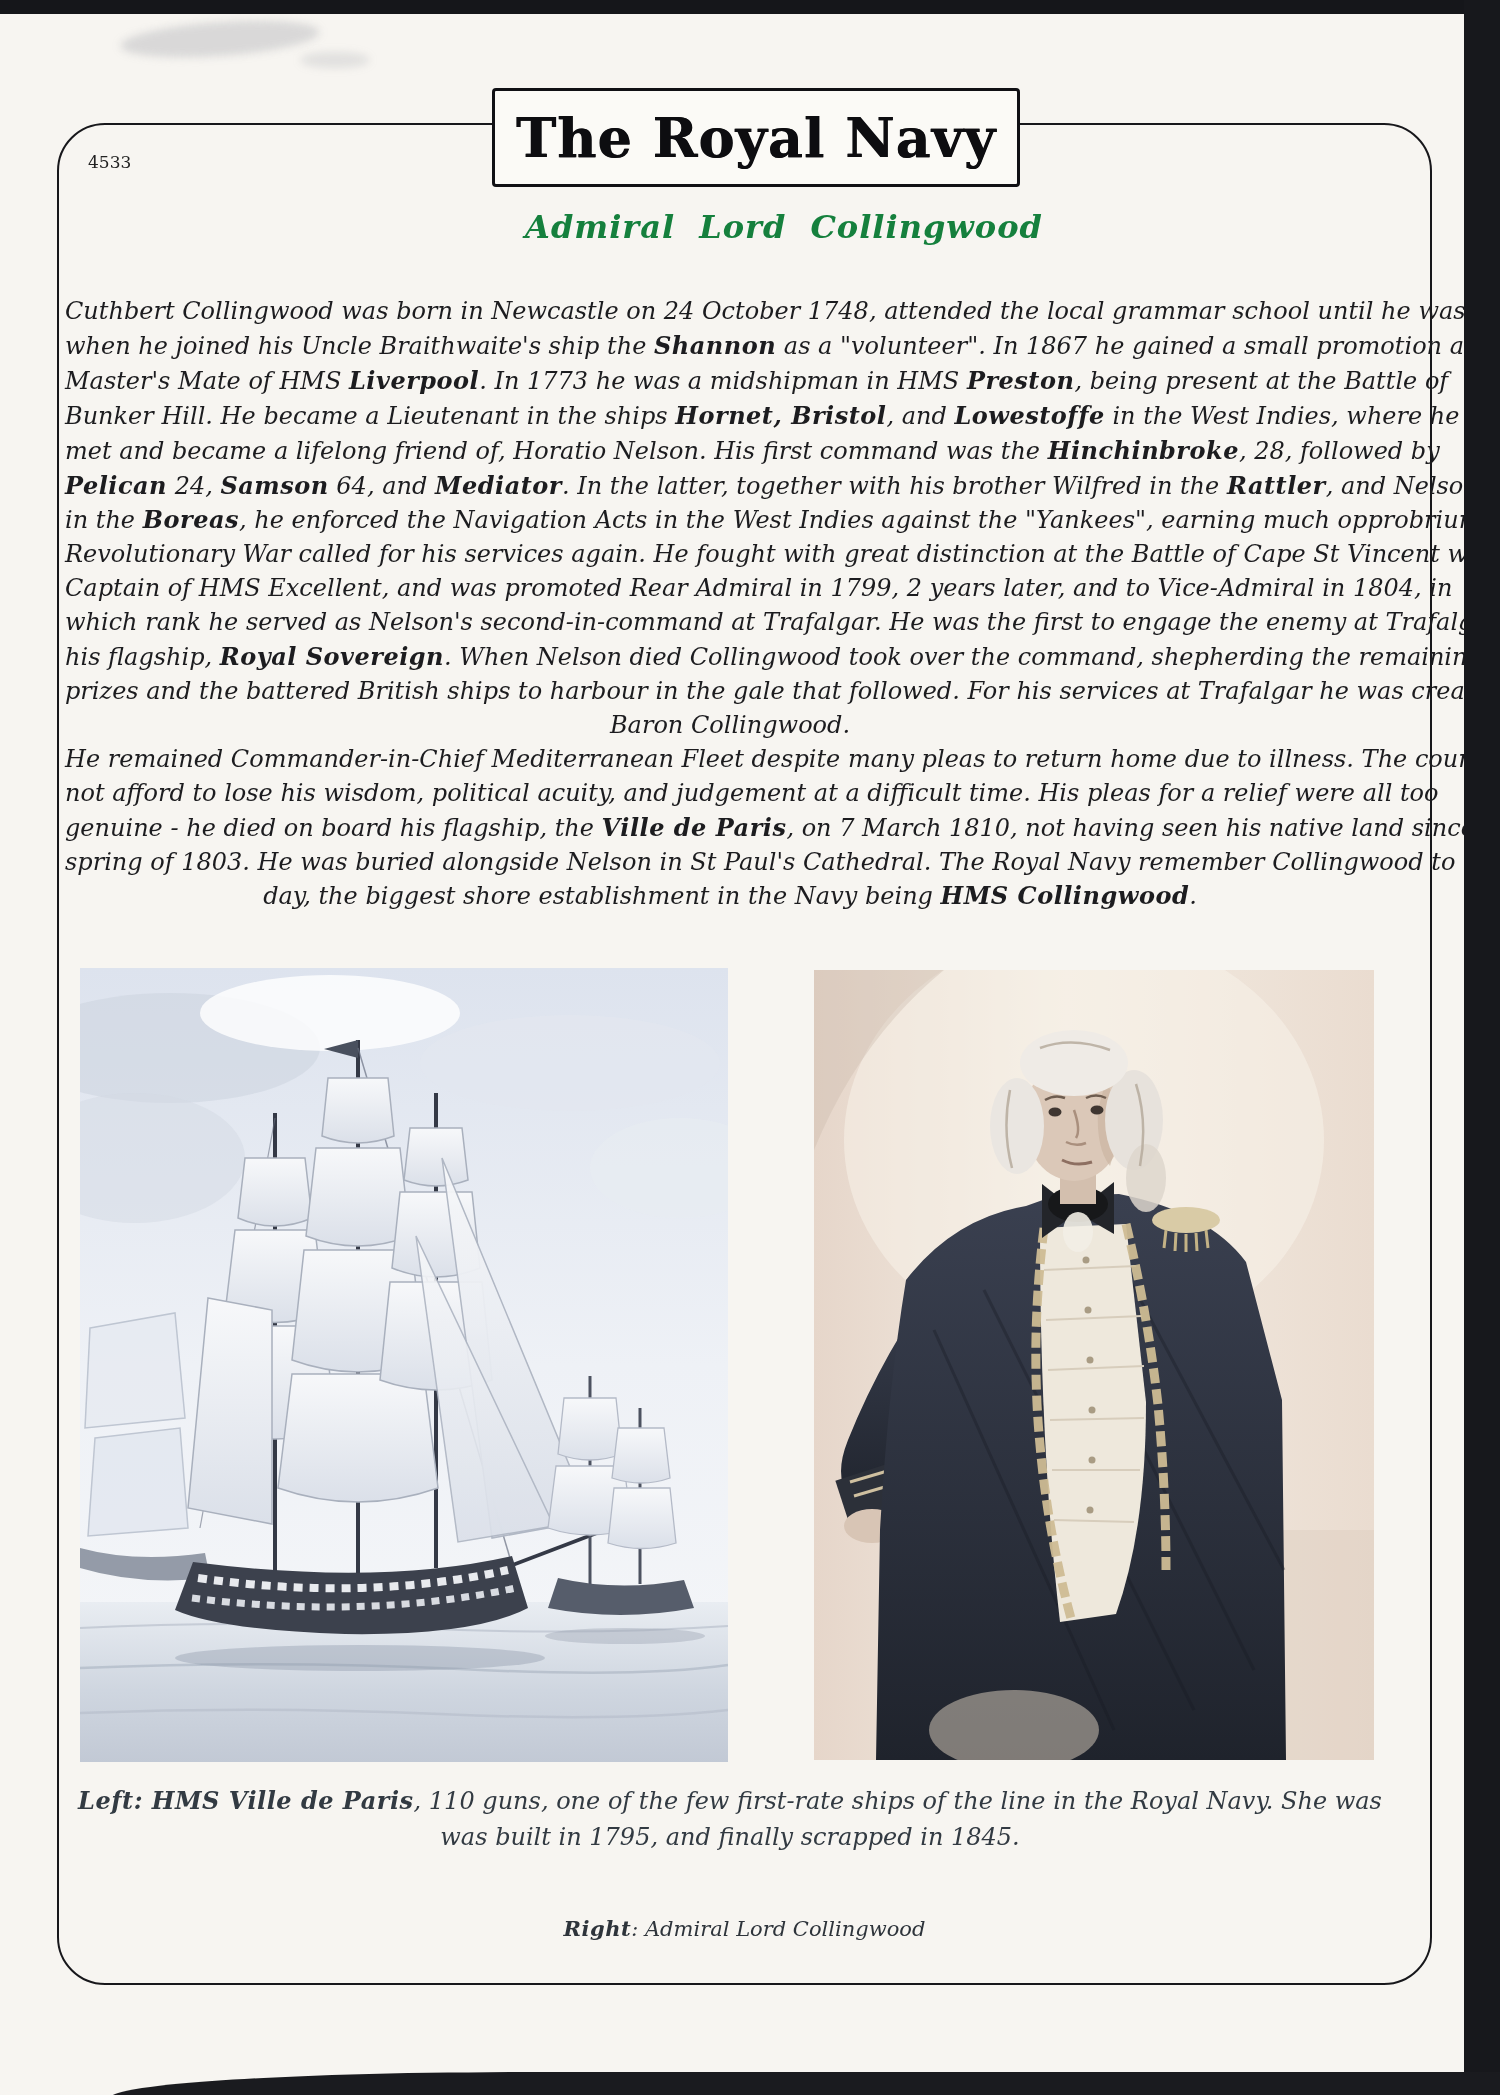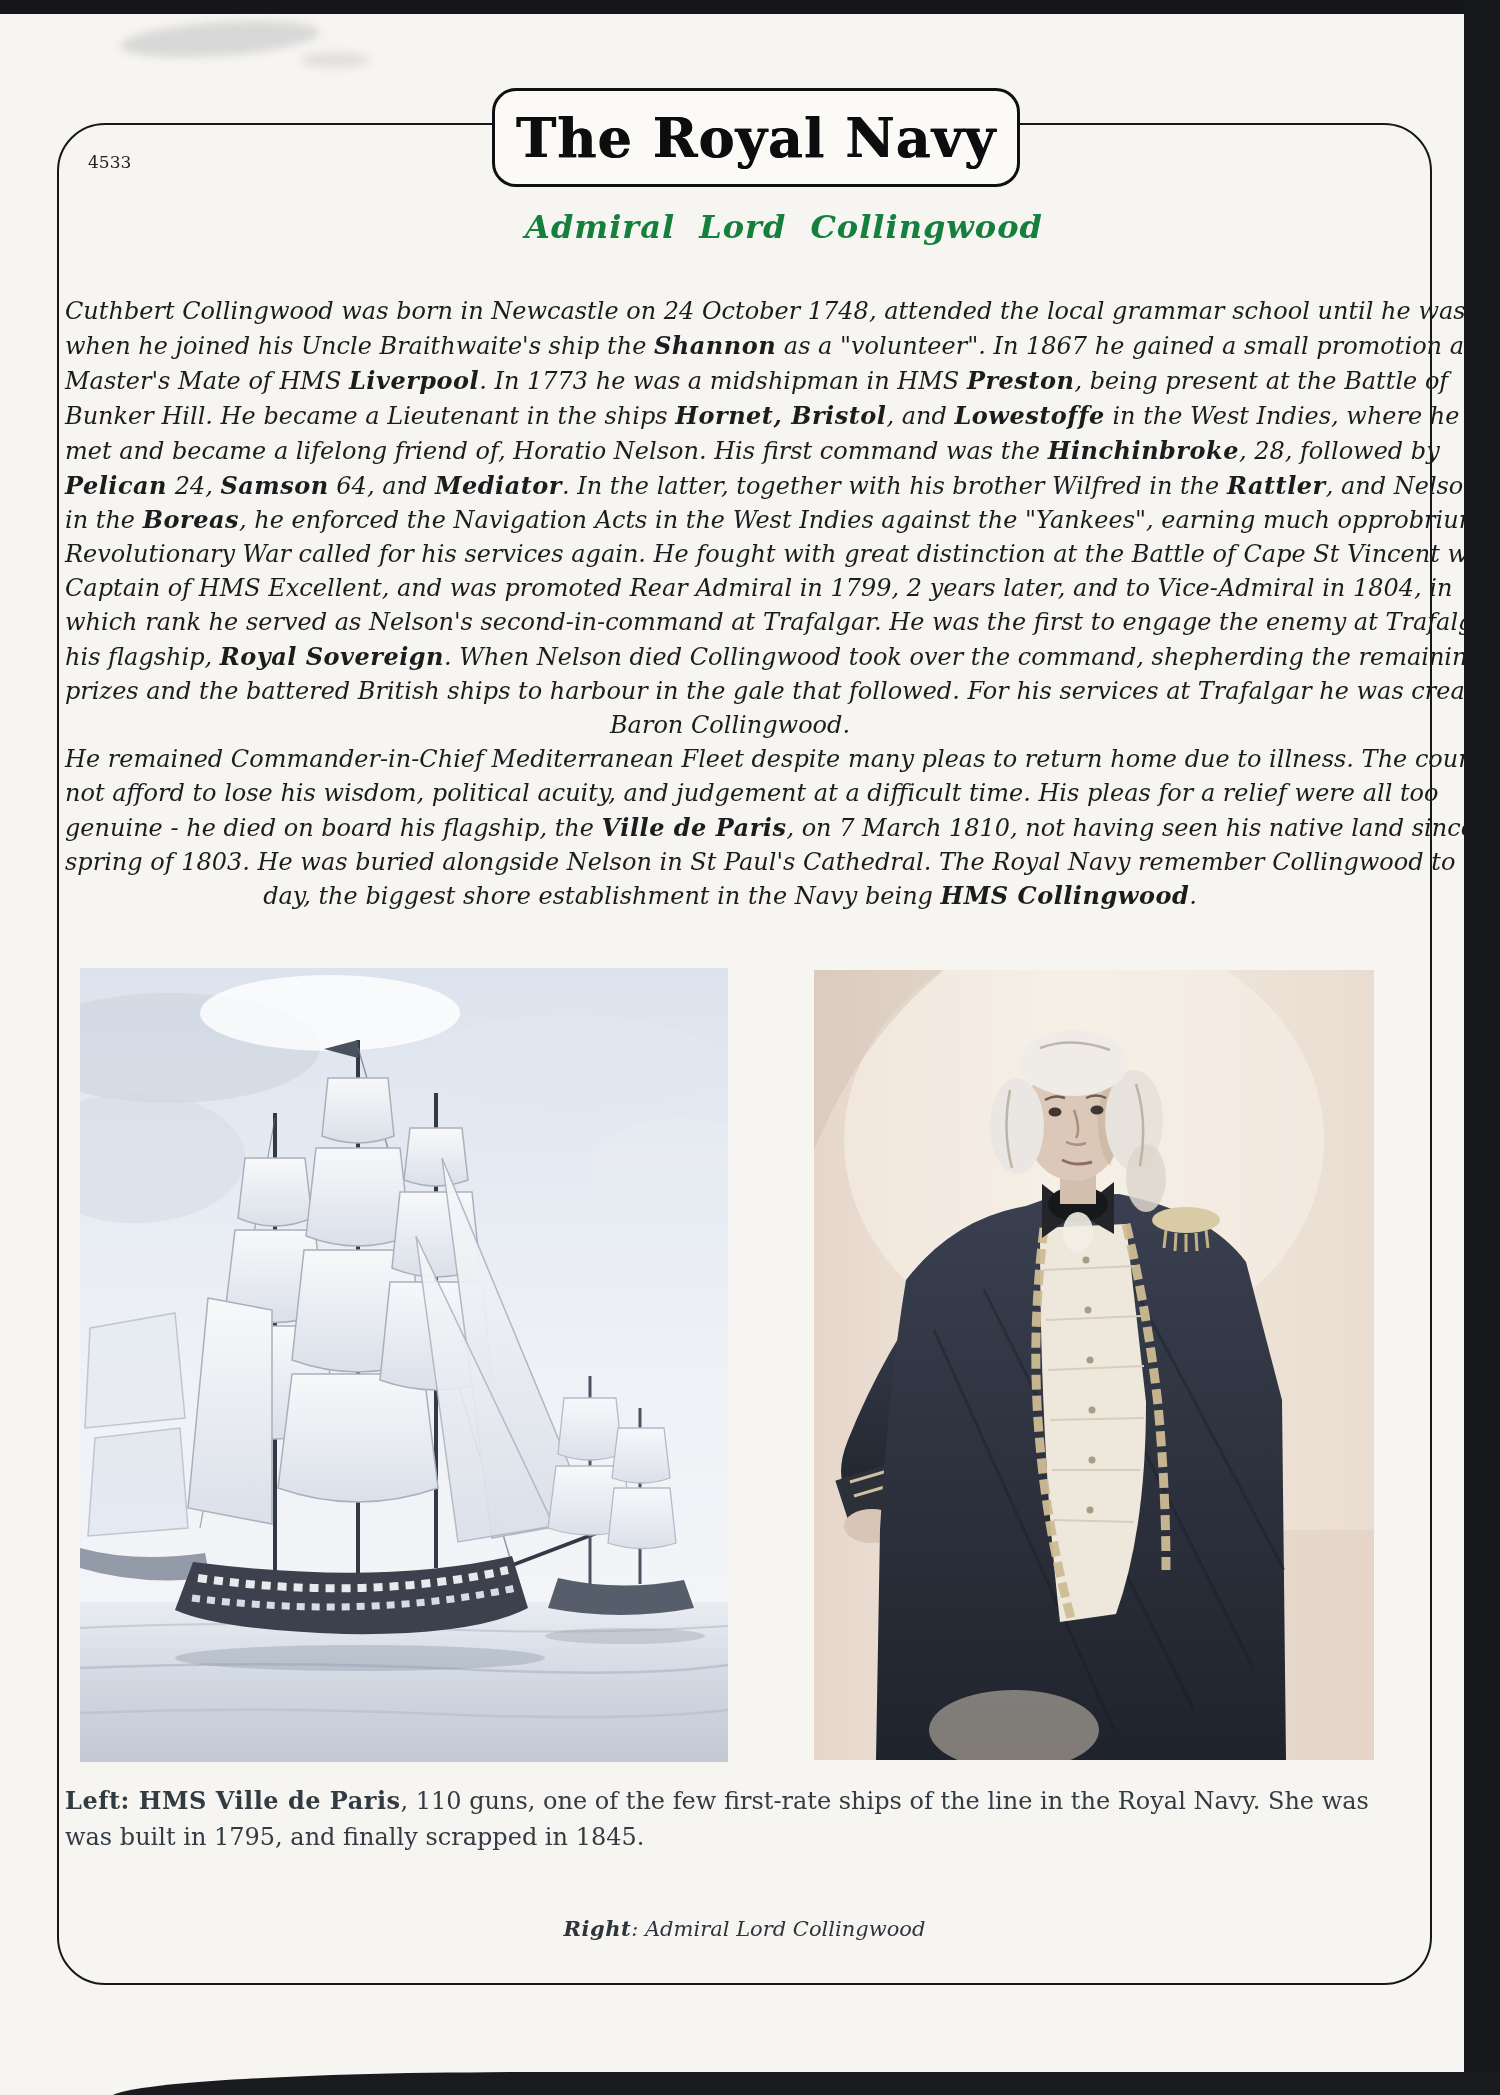--- a/index.html
+++ b/index.html
@@ -18,21 +18,21 @@
   .smudge.s1{left:120px;top:22px;width:200px;height:34px;background:rgba(110,116,128,.22);transform:rotate(-4deg);}
   .smudge.s2{left:300px;top:52px;width:70px;height:16px;background:rgba(110,116,128,.16);}
 
   
   .page-border{
     position:absolute;left:57px;top:123px;width:1375px;height:1862px;
     border:2.5px solid #17171b;border-radius:48px;z-index:1;box-sizing:border-box;
   }
   .banner-box{
     position:absolute;left:492px;top:88px;width:528px;height:99px;
-    background:#fbfaf6;border:3px solid #101014;border-radius:24px;z-index:3;
+    background:#fbfaf6;border:3px solid #101014;border-radius:4px;z-index:3;
     display:flex;align-items:center;justify-content:center;box-sizing:border-box;
   }
   .banner-title{
     font-weight:bold;font-size:54px;letter-spacing:1px;color:#0d0d10;
     text-shadow:0.6px 0 #0d0d10;
   }
   .page-code{position:absolute;left:88px;top:152px;font-size:17px;z-index:2;color:#222;}
 
   .article-heading{
     position:absolute;left:60px;top:208px;width:1368px;text-align:center;z-index:2;
@@ -45,21 +45,21 @@
   .tline{white-space:nowrap;}
   .b{font-weight:bold;letter-spacing:0.5px;margin-top:8px;}
 
   figure{margin:0;padding:0;position:absolute;z-index:2;}
   .figure-ship{left:80px;top:968px;width:648px;height:794px;}
   .figure-portrait{left:814px;top:970px;width:560px;height:790px;}
   figure svg{display:block;width:100%;height:100%;}
 
   .caption-left{
     position:absolute;left:65px;top:1783px;width:1330px;z-index:2;
-    font-size:24px;line-height:36px;color:#323a42;
+    font-style:italic;font-size:24px;line-height:36px;text-align:center;color:#323a42;
   }
   .caption-right{
     position:absolute;left:57px;top:1916px;width:1375px;z-index:2;text-align:center;
     font-style:italic;font-size:21px;color:#2e343b;
   }
 </style>
 </head>
 <body>
 
 <div class="scan-top"></div>

